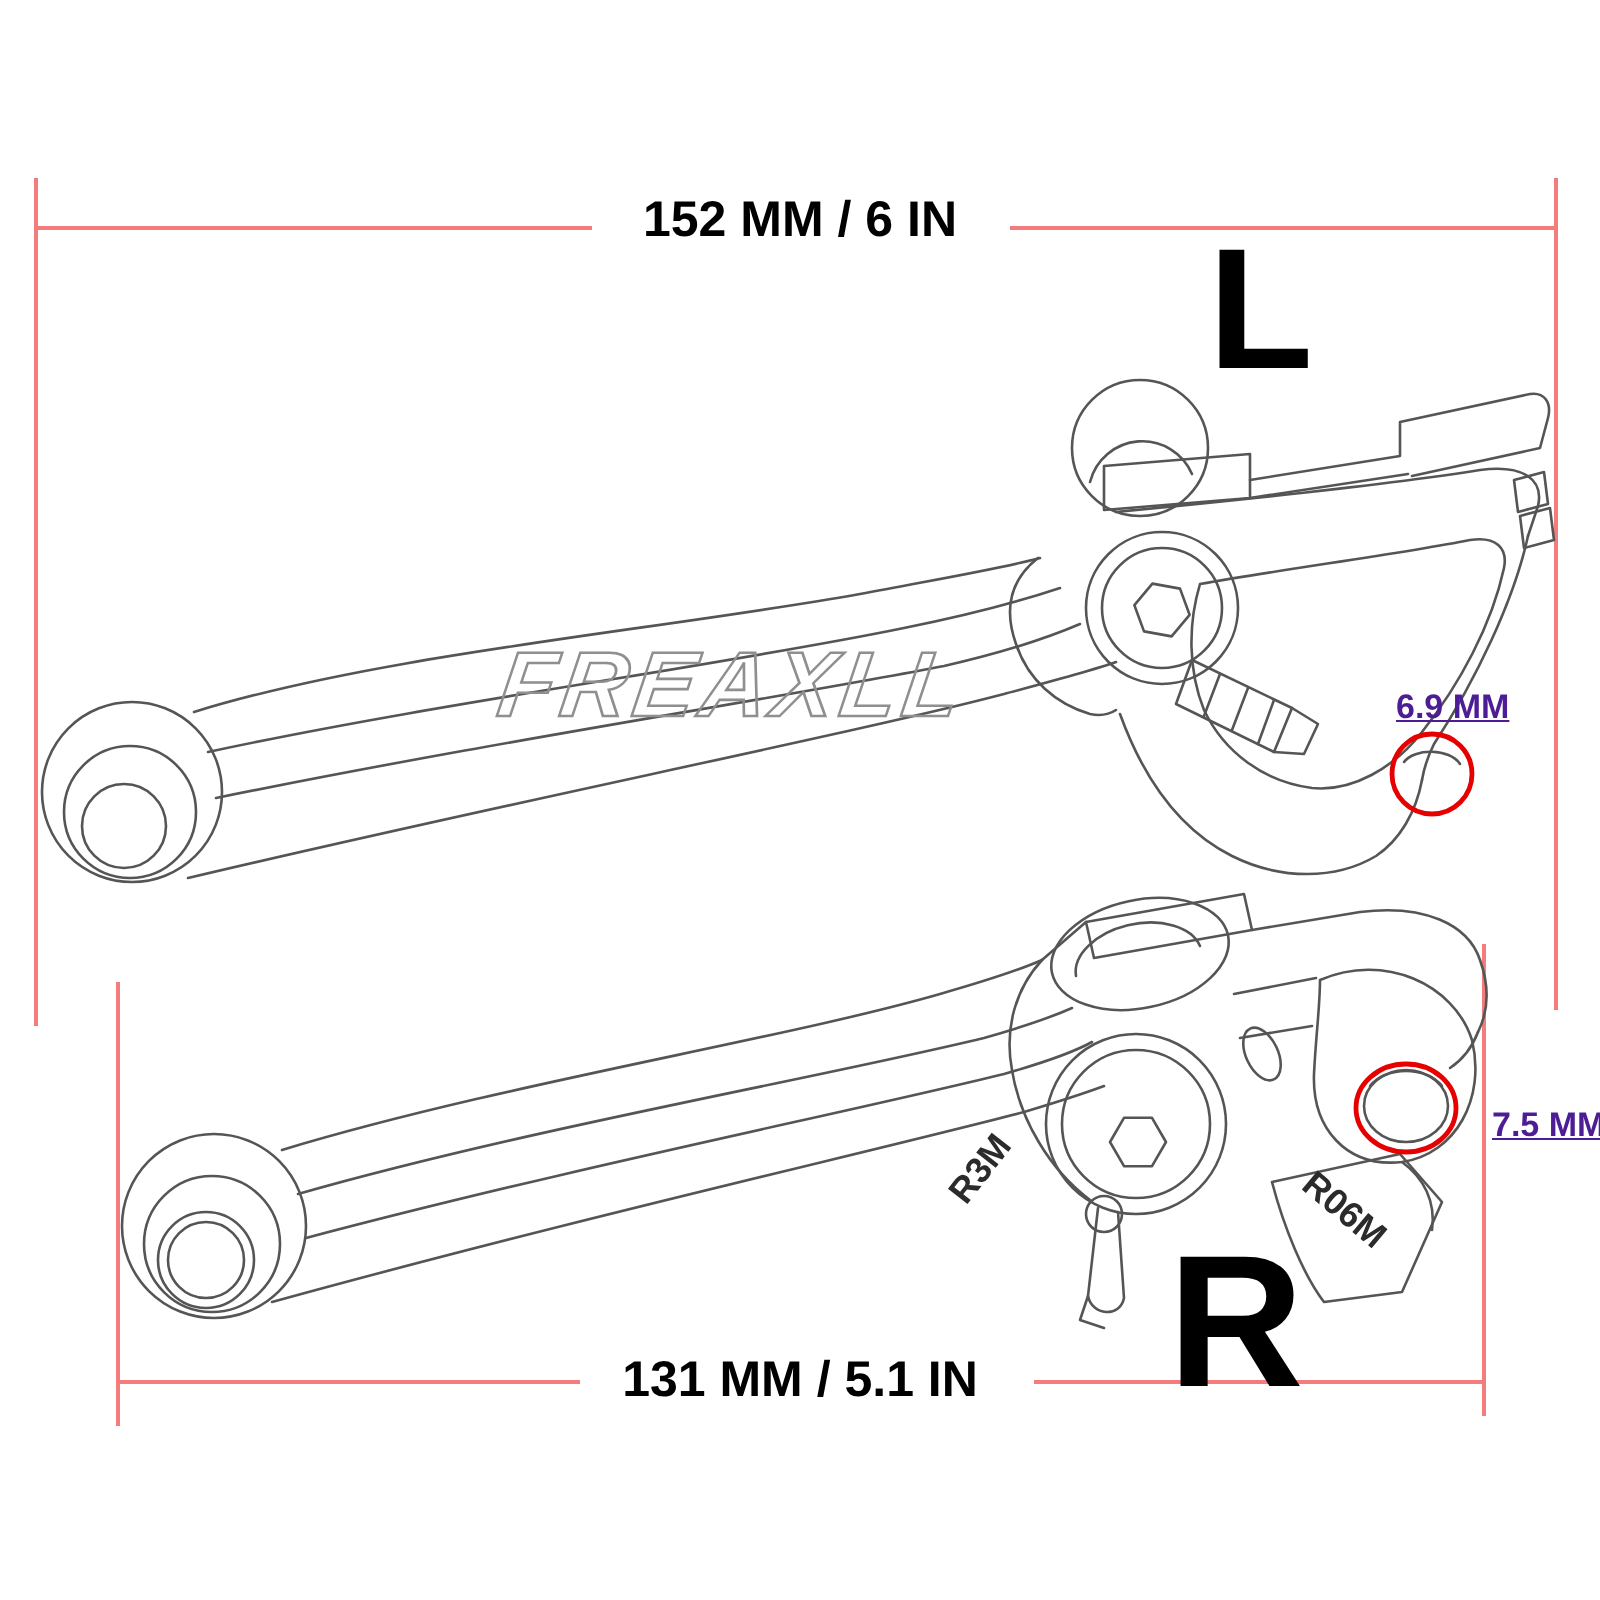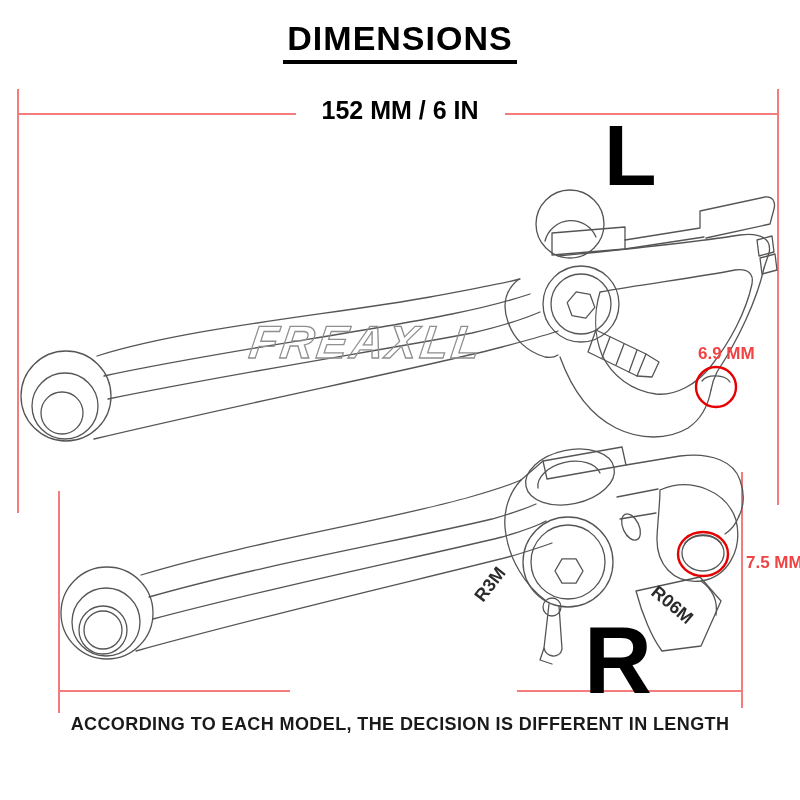--- a/index.html
+++ b/index.html
@@ -16,21 +16,21 @@
     color:#000;border-bottom:4px solid #000;padding:0 4px 3px 4px;line-height:1.1;
   }
   .dim-label{
     font-size:25px;font-weight:bold;color:#000;white-space:nowrap;line-height:1;
   }
   .dim-top{left:50%;top:98px;transform:translateX(-50%);}
   .dim-bottom{left:50%;top:678px;transform:translateX(-50%);}
   .lever-letter{font-weight:bold;color:#000;line-height:1;}
   .letter-l{left:604px;top:112px;font-size:86px;}
   .letter-r{left:584px;top:614px;font-size:94px;}
-  .hole-label{font-size:17px;font-weight:bold;color:#ef4444;white-space:nowrap;line-height:1;}
+  .hole-label{font-size:17px;font-weight:bold;color:#4c1d95;white-space:nowrap;line-height:1;text-decoration:underline;}
   .hole-top{left:698px;top:345px;}
   .hole-bottom{left:746px;top:554px;}
   .note{
     left:0;right:0;top:714px;text-align:center;font-size:18px;font-weight:bold;
     color:#1a1a1a;letter-spacing:0.4px;white-space:nowrap;
   }
   svg{position:absolute;left:0;top:0;}
   .art{stroke:#555555;stroke-width:1.3;fill:none;stroke-linecap:round;stroke-linejoin:round;}
   .dimline{stroke:#f47c7c;stroke-width:2;fill:none;}
   .redring{stroke:#e60000;stroke-width:2.4;fill:none;}
@@ -138,29 +138,26 @@
 
     <text class="marking" transform="translate(483,603) rotate(-52)">R3M</text>
     <text class="marking" transform="translate(650,594) rotate(40)">R06M</text>
 
     <text class="wm" x="298" y="358" transform="skewX(-8)">FREAXLL</text>
 
     <circle class="redring" cx="716" cy="387" r="20"></circle>
     <ellipse class="redring" cx="703" cy="554" rx="25" ry="22"></ellipse>
   </svg>
 
-  <div class="abs title">
-    <span>DIMENSIONS</span>
-  </div>
 
   <div class="abs dim-label dim-top">152 MM / 6 IN</div>
 
   <div class="abs lever-letter letter-l">L</div>
 
   <div class="abs hole-label hole-top">6.9 MM</div>
 
   <div class="abs hole-label hole-bottom">7.5 MM</div>
 
   <div class="abs lever-letter letter-r">R</div>
 
+  <div class="abs dim-label dim-bottom">131 MM / 5.1 IN</div>
 
-  <div class="abs note">ACCORDING TO EACH MODEL, THE DECISION IS DIFFERENT IN LENGTH</div>
 </div>
 
 </body></html>

